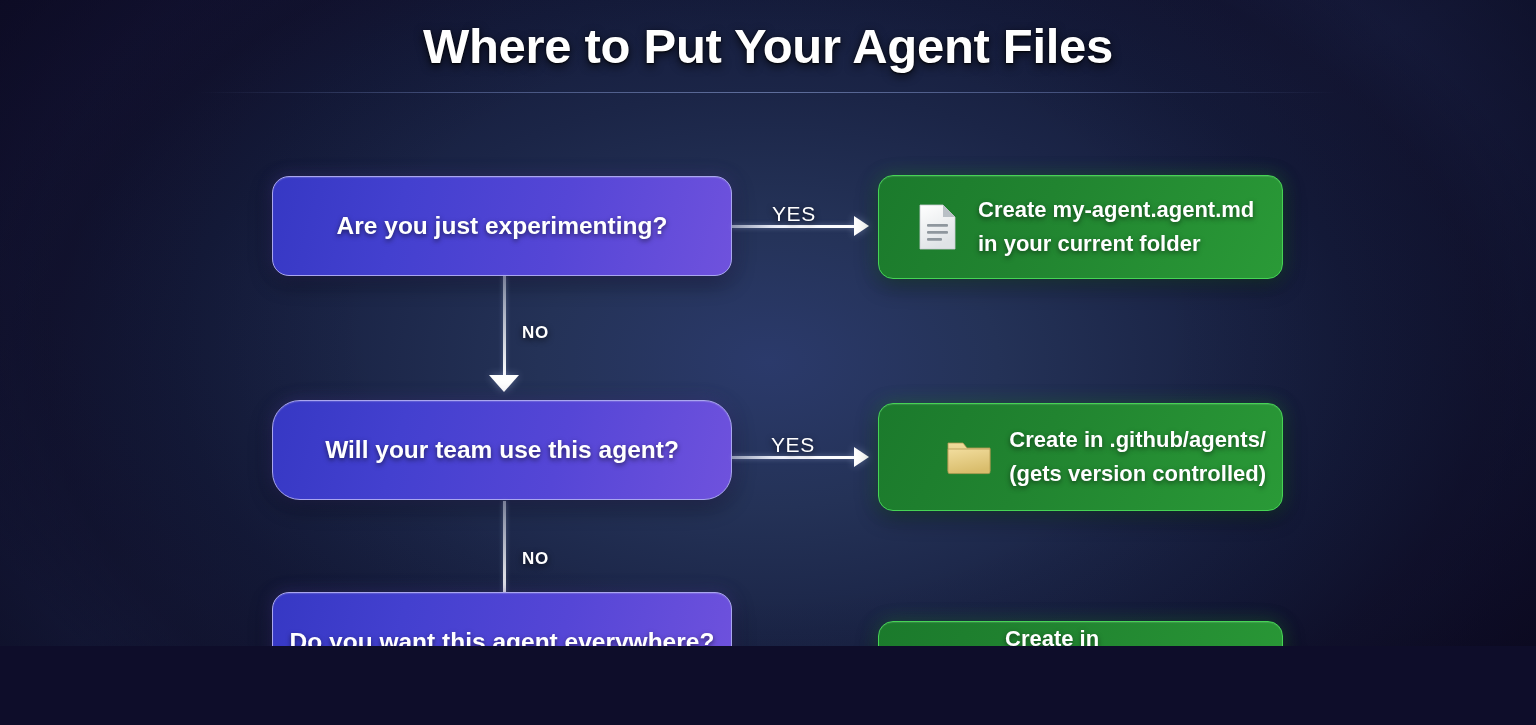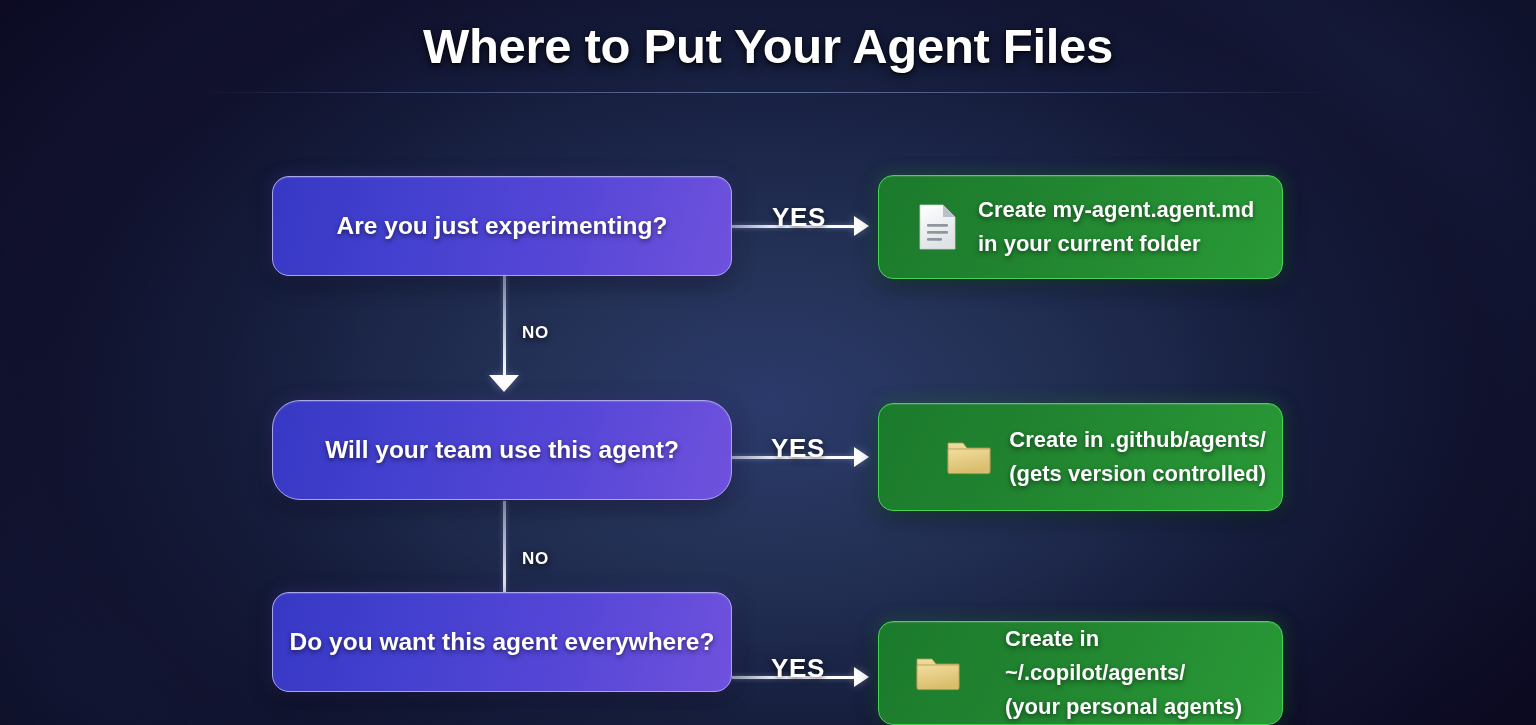--- a/index.html
+++ b/index.html
@@ -8,21 +8,21 @@
     padding: 0;
     background: #0e0d2a;
   }
   body {
     font-family: "Liberation Sans", sans-serif;
   }
 
   #stage {
     position: relative;
     width: 1536px;
-    height: 725px;
+    height: 646px;
     overflow: hidden;
     background:
       radial-gradient(ellipse 820px 520px at 50% 56%, #2b3a6b 0%, #243257 28%, #1b2547 52%, #151c3c 72%, #12143090 88%, transparent 100%),
       linear-gradient(155deg, #141334 0%, #16183a 25%, #1a2146 50%, #151a3c 75%, #110f2c 100%),
       #13123a;
   }
 
   
   #stage::after {
     content: "";
@@ -141,22 +141,22 @@
   .h-arrow {
     position: absolute;
     width: 0; height: 0;
     border-left: 15px solid #ffffff;
     border-top: 10px solid transparent;
     border-bottom: 10px solid transparent;
     filter: drop-shadow(0 0 4px rgba(200,215,255,0.35));
   }
   .yes-label {
     position: absolute;
-    font-size: 26px;
-    font-weight: bold;
+    font-size: 21px;
+    font-weight: normal;
     color: #ffffff;
     letter-spacing: 0.6px;
     text-shadow: 0 2px 6px rgba(0,0,0,0.7);
   }
 
   .v-conn {
     position: absolute;
     left: 503px;
     width: 3px;
     background: linear-gradient(to bottom, rgba(235,240,255,0.45), #ffffff);

